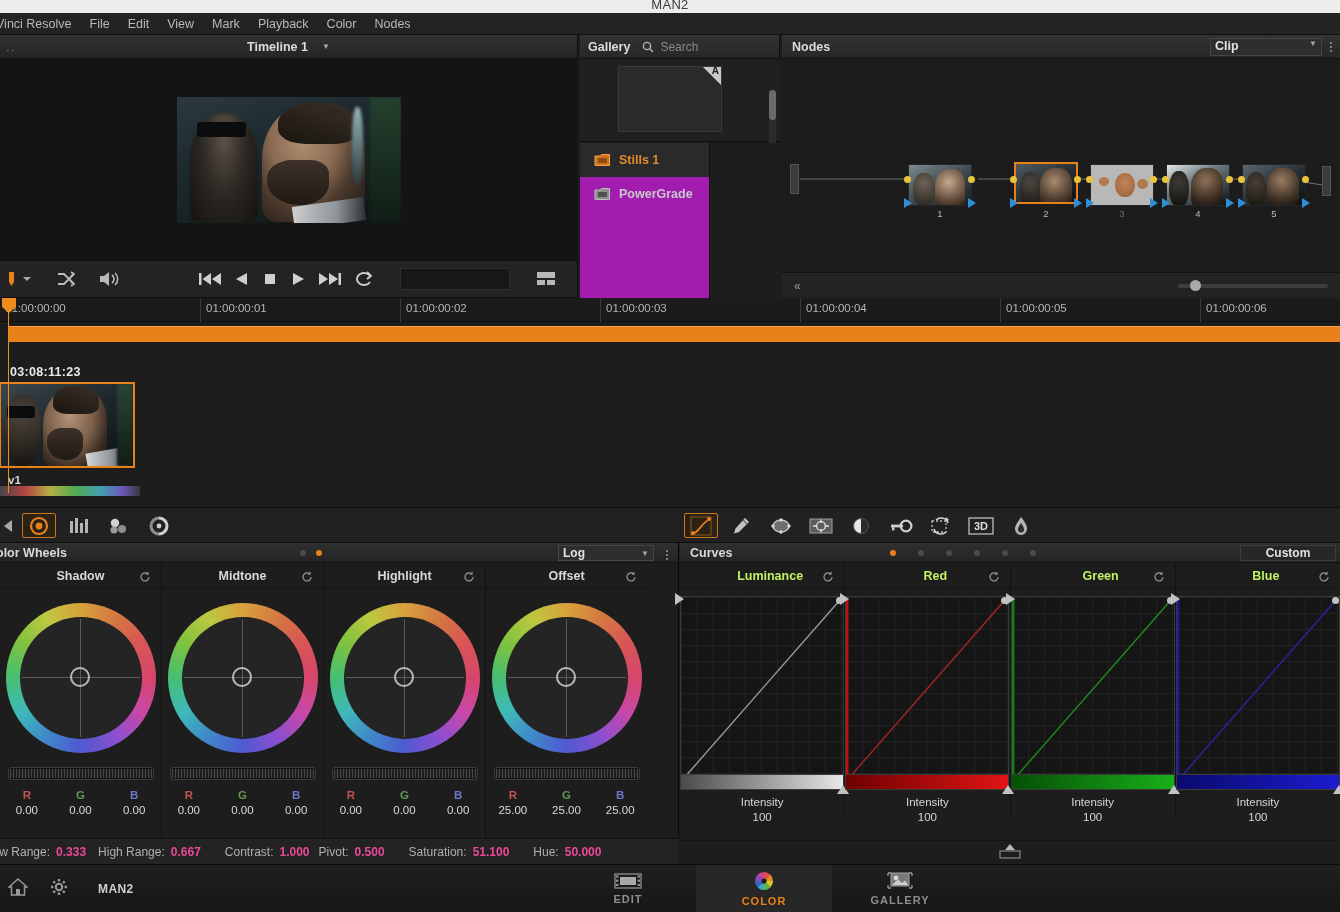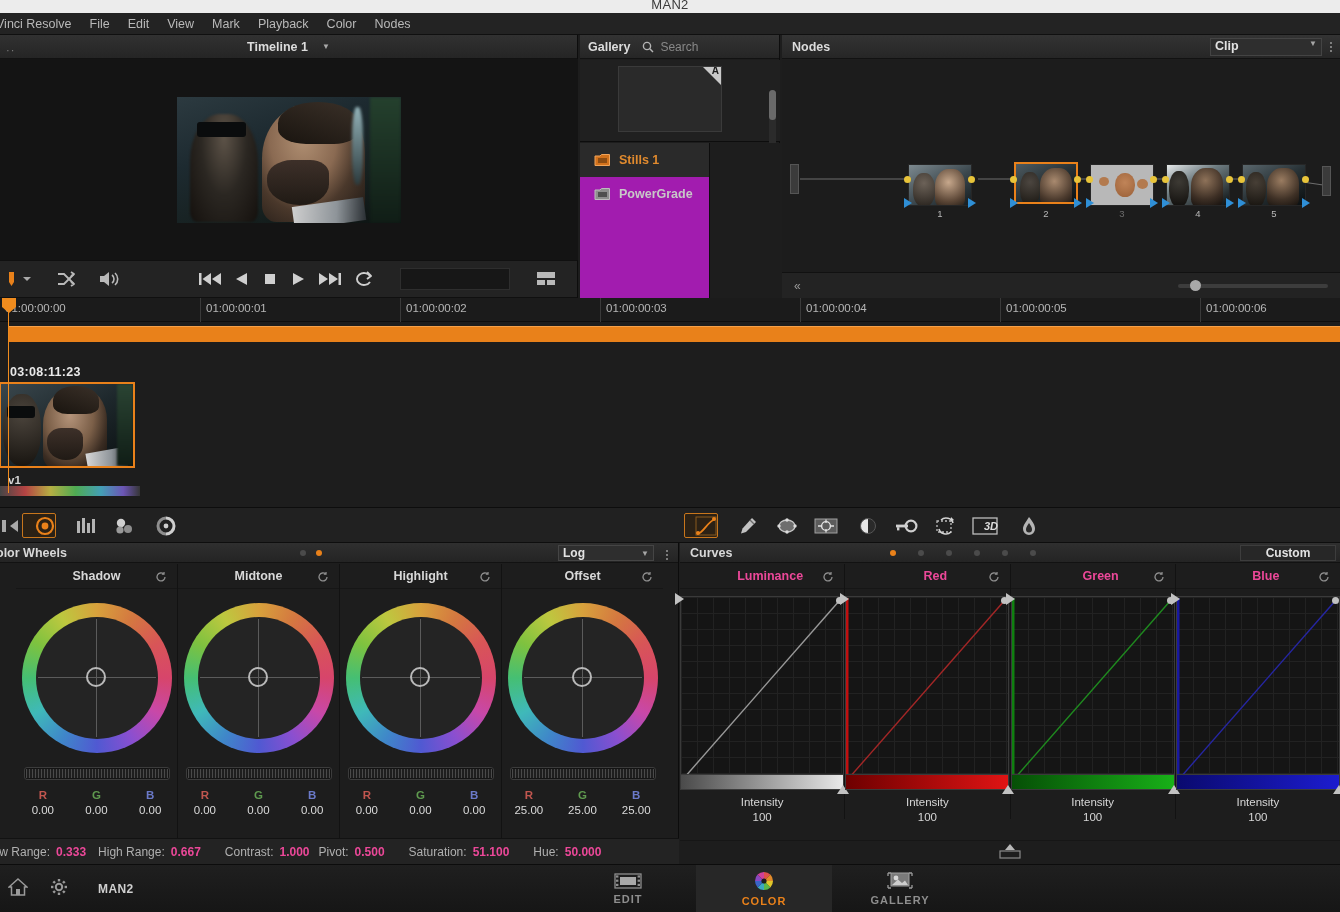--- a/index.html
+++ b/index.html
@@ -249,21 +249,21 @@
   .zoom-slider i { position:absolute; left:12px; top:-4px; width:11px;height:11px;border-radius:50%;
                    background:#a9a9a9; }
 
   
   .toolstrip {
     position:absolute; left:0; top:508px; width:1340px; height:35px;
     background:#212121; border-bottom:1px solid #0e0e0e;
   }
   .tool {
     position:absolute; top:5px; width:34px; height:25px;
-    display:flex; align-items:center; justify-content:flex-end; color:#b3b3b3;font-style:italic;
+    display:flex; align-items:center; justify-content:center; color:#b3b3b3;
   }
   .tool.active {
     background:#2b2115; border:1px solid #c8761c; color:#e9811a; border-radius:2px;
   }
 
   
   .cw-panel {
     position:absolute; left:0; top:543px; width:679px; height:321px;
     background:#1d1d1d; border-right:1px solid #0c0c0c;
   }
@@ -273,21 +273,21 @@
   }
   .cw-hdr .title { font-weight:bold; font-size:12.5px; color:#d9d9d9; padding-left:0px; margin-left:-4px;}
   .pager { position:absolute; left:300px; top:7px; display:flex; gap:10px; }
   .pager i { width:6px;height:6px;border-radius:50%;background:#4b4b4b; display:block;}
   .pager i.on { background:#e9811a; }
   .cw-mode {
     position:absolute; right:24px; top:2px; width:96px; height:16px;
     background:#2e2e2e; border:1px solid #454545; display:flex; align-items:center;
     justify-content:space-between; padding:0 4px; font-size:12px; color:#e2e2e2; font-weight:bold;
   }
-  .wheels { position:absolute; left:16px; top:21px; width:647px; bottom:0; display:flex; }
+  .wheels { position:absolute; left:0; top:21px; width:647px; bottom:0; display:flex; }
   .wheel-col { flex:1; border-right:1px solid #121212; position:relative; }
   .wheel-col:last-child { border-right:none; }
   .wc-hdr {
     height:25px; display:flex; align-items:center; justify-content:center; position:relative;
     border-bottom:1px solid #161616;
   }
   .wc-hdr .nm { font-size:12.5px; font-weight:bold; color:#d8d8d8; }
   .wc-hdr .reset { position:absolute; right:10px; top:5px; color:#8d8d8d; }
   .wheel-wrap { position:relative; width:100%; height:178px; display:flex; align-items:center; justify-content:center; }
   .wheel {
@@ -343,21 +343,21 @@
   .cv-mode {
     position:absolute; right:4px; top:2px; width:96px; height:16px;
     background:#272727; border:1px solid #3d3d3d; display:flex; align-items:center;
     justify-content:center; font-size:12px; color:#e2e2e2; font-weight:bold;
   }
   .cvs { position:absolute; left:0; top:21px; width:660px; bottom:45px; display:flex; }
   .cv-col { flex:1; border-right:1px solid #121212; position:relative; }
   .cv-col:last-child { border-right:none; }
   .cvc-hdr { height:25px; display:flex;align-items:center;justify-content:center;position:relative;
              border-bottom:1px solid #161616; }
-  .cvc-hdr .nm { font-size:12.5px;font-weight:bold;color:#ec4899;margin-left:16px; }
+  .cvc-hdr .nm { font-size:12.5px;font-weight:bold;color:#bef264;margin-left:16px; }
   .cvc-hdr .reset { position:absolute; right:10px; top:5px; color:#8d8d8d; }
   .graph {
     position:relative; width:164px; height:186px; margin:7px auto 0; background:#151515;
     border:1px solid #3a3a3a;
     background-image: linear-gradient(#222 1px, transparent 1px), linear-gradient(90deg,#222 1px, transparent 1px);
     background-size: 16px 16px;
   }
   .graph .pt { position:absolute; width:7px;height:7px;border-radius:50%;background:#c2c2c2; }
   .graph .handle {
     position:absolute; left:-6px; top:-4px; width:0;height:0;

